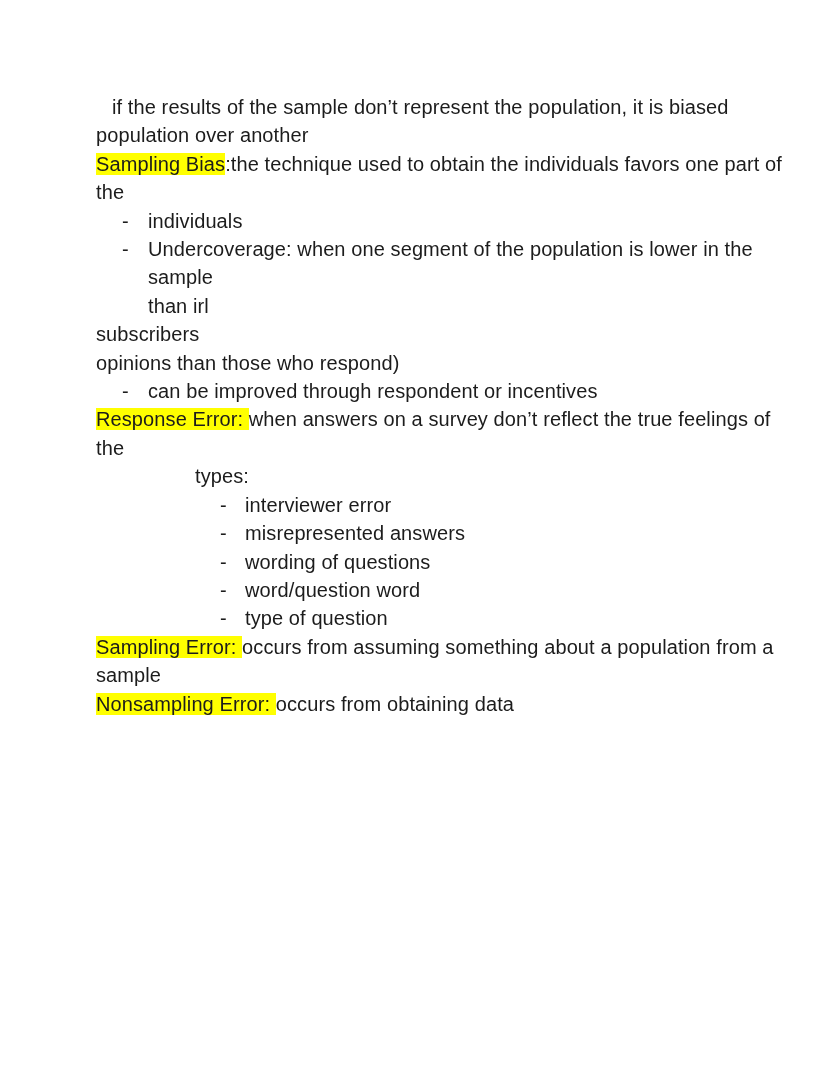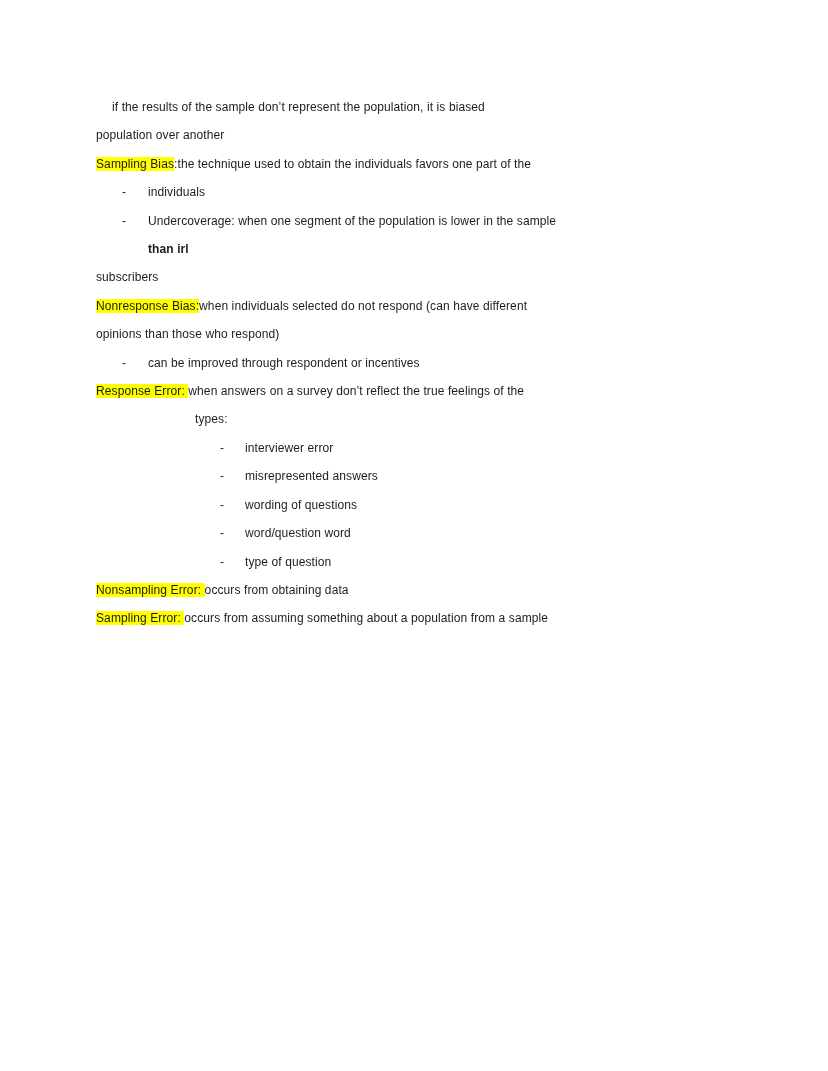--- a/index.html
+++ b/index.html
@@ -4,33 +4,33 @@
 <style>
   html, body { margin: 0; padding: 0; background: #ffffff; }
   .page {
     width: 828px;
     height: 1071px;
     background: #ffffff;
     position: relative;
     overflow: hidden;
     font-family: "Liberation Sans", "DejaVu Sans", sans-serif;
     color: #1c1c1c;
-    font-size: 12px;
+    font-size: 20px;
     line-height: 28.4px;
     letter-spacing: 0.1px;
   }
   .doc {
     position: absolute;
     left: 96px;
     top: 93px;
     width: 700px;
   }
   .line { white-space: pre-wrap; position: relative; }
   .ind-first { padding-left: 16px; }
-  .cont-1   { padding-left: 52px; font-weight: bold; }
+  .cont-1   { padding-left: 52px; }
   .ind-types{ padding-left: 99px; }
   .bullet-1 { padding-left: 52px; }
   .bullet-2 { padding-left: 149px; }
   .dash { position: absolute; top: 0; }
   .bullet-1 > .dash { left: 26px; }
   .bullet-2 > .dash { left: 124px; }
   .hl { background: #ffff00; }
 </style>
 </head>
 <body>
@@ -46,39 +46,38 @@
 
     <div class="line bullet-1"><span class="dash">-</span><span>individuals</span></div>
 
     <div class="line bullet-1"><span class="dash">-</span><span>Undercoverage: when one segment of the population is lower in the sample</span></div>
 
     <div class="line cont-1"><span>than irl</span></div>
 
 
     <div class="line"><span>subscribers</span></div>
 
-    <div class="line"><span class="hl">Nonresponse Bias:</span><span>when individuals selected do not respond (can have different</span></div>
 
     <div class="line"><span>opinions than those who respond)</span></div>
 
     <div class="line bullet-1"><span class="dash">-</span><span>can be improved through respondent or incentives</span></div>
 
     <div class="line"><span class="hl">Response Error: </span><span>when answers on a survey don’t reflect the true feelings of the</span></div>
 
 
     <div class="line ind-types"><span>types:</span></div>
 
     <div class="line bullet-2"><span class="dash">-</span><span>interviewer error</span></div>
 
     <div class="line bullet-2"><span class="dash">-</span><span>misrepresented answers</span></div>
 
     <div class="line bullet-2"><span class="dash">-</span><span>wording of questions</span></div>
 
     <div class="line bullet-2"><span class="dash">-</span><span>word/question word</span></div>
 
     <div class="line bullet-2"><span class="dash">-</span><span>type of question</span></div>
 
+    <div class="line"><span class="hl">Sampling Error: </span><span>occurs from assuming something about a population from a sample</span></div>
+
     <div class="line"><span class="hl">Nonsampling Error: </span><span>occurs from obtaining data</span></div>
-
-    <div class="line"><span class="hl">Sampling Error: </span><span>occurs from assuming something about a population from a sample</span></div>
 
   </div>
 </div>
 
 </body></html>

